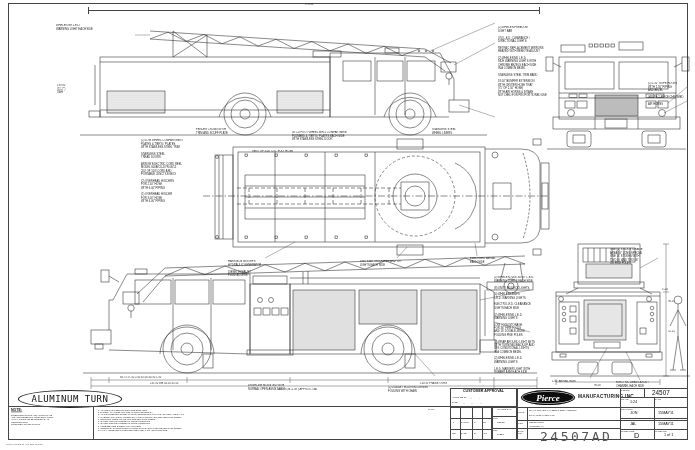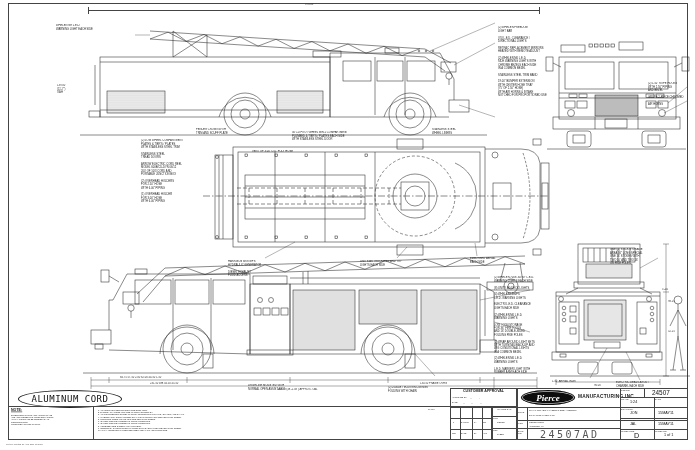--- a/index.html
+++ b/index.html
@@ -14,21 +14,21 @@
   .t.s80{transform:scale(0.80);}
   .t.ctr{text-align:center;}
   .dim{color:#333;}
   svg{position:absolute;stroke:#2b2b2b;fill:none;stroke-width:0.55;}
   .oval{position:absolute;border:0.9px solid #222;border-radius:50%;
         display:flex;align-items:center;justify-content:center;
         font-family:"DejaVu Sans Mono",monospace;font-size:9px;letter-spacing:0.5px;color:#111;}
   .logo{position:absolute;background:#0d0d0d;border-radius:50%;display:flex;align-items:center;
         justify-content:center;color:#fff;font-style:italic;font-weight:bold;
         font-family:"Liberation Serif",serif;font-size:9px;box-shadow:inset 0 0 0 1.2px #0d0d0d, inset 0 0 0 1.8px #fff;}
-  .dwgno{position:absolute;font-family:"DejaVu Sans Mono",monospace;font-size:10px;
+  .dwgno{position:absolute;font-family:"DejaVu Sans Mono",monospace;font-size:13px;
          letter-spacing:2.5px;color:#555;}
   .lbl{position:absolute;font-size:6px;transform:scale(0.38);transform-origin:0 0;color:#333;}
   .val{position:absolute;font-size:6px;transform:scale(0.62);transform-origin:0 0;color:#111;}
 </style>
 </head>
 <body>
 
 <div id="sheet">
 
   <div class="bx" style="left:8px;top:3px;width:680px;height:437px;"></div>
@@ -516,21 +516,21 @@
 CHANNEL EACH SIDE</div>
   <div class="t" style="left:662px;top:288px;width:40px;">5'-10"</div>
   <div class="t dim" style="left:668px;top:300px;width:40px;">98.25</div>
   <div class="t dim" style="left:668px;top:330px;width:40px;">52.25</div>
   <div class="t dim" style="left:594px;top:384px;width:40px;">96.00</div>
   <div class="t dim" style="left:120px;top:376px;width:560px;">84.75              57.50          2.00        62.00          44.50      1.50</div>
   <div class="t dim" style="left:150px;top:382px;width:480px;">231.50 WB                      34.50        45.50</div>
   <div class="t dim" style="left:420px;top:382px;width:120px;">130.50 FRAME OVHG</div>
   <div class="t dim ctr" style="left:230px;top:388px;width:300px;">458.38  (38'-2.38")  APPROX.  OAL</div>
 
-  <div class="oval" style="left:18px;top:390px;width:102px;height:16px;">ALUMINUM CORD</div>
+  <div class="oval" style="left:18px;top:390px;width:102px;height:16px;">ALUMINUM TURN</div>
 
   <div class="ln" style="left:8px;top:406px;width:442px;height:0.6px;"></div>
   <div class="bx" style="left:8px;top:406px;width:86px;height:34px;border-top:none;border-left:none;border-bottom:none;"></div>
   <div class="t s60" style="left:11px;top:408px;width:60px;text-decoration:underline;font-weight:bold;">NOTE:</div>
   <div class="t s34" style="left:11px;top:414px;width:250px;">DIMENSIONS SHOWN ARE APPROXIMATE
 AND ARE SUBJECT TO MINOR DEVIATIONS
 AS MAY OCCUR OR BE NECESSARY IN
 CONSTRUCTION.
 MINOR DETAILS NOT SHOWN.</div>
   <div class="t s34" style="left:98px;top:409px;width:980px;">1.  AIR INLET LOCATED DRIVER'S SIDE STEP WELL.

